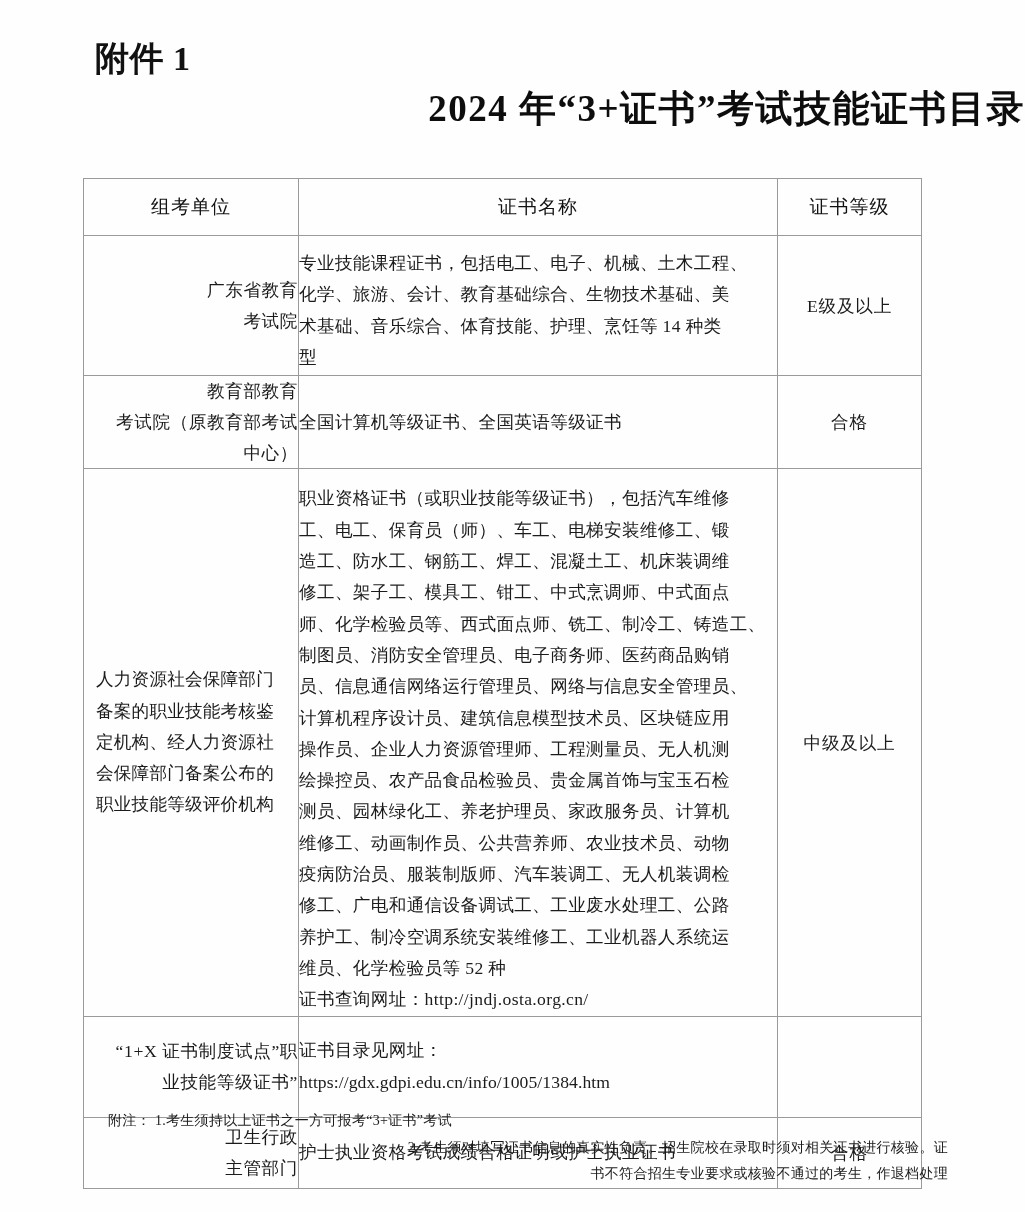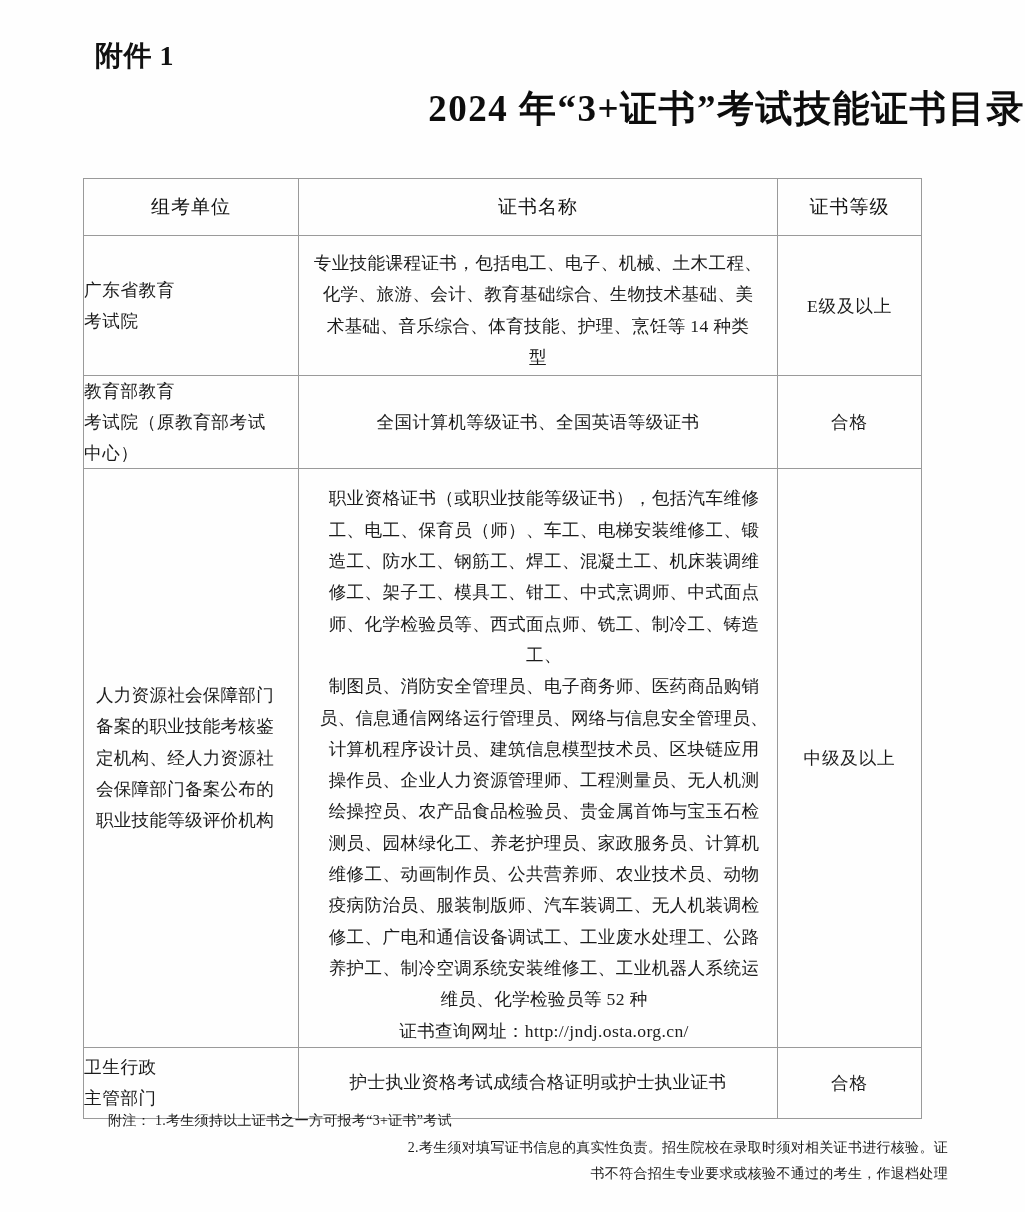--- a/index.html
+++ b/index.html
@@ -22,21 +22,21 @@
     position: absolute;
     inset: 0;
     background: #fefefe;
   }
 
   
   .attachment-label {
     position: absolute;
     left: 95px;
     top: 42px;
-    font-size: 28px;
+    font-size: 34px;
     font-weight: bold;
     letter-spacing: 0.5px;
     line-height: 1;
     color: #111;
     white-space: nowrap;
   }
 
   
   .doc-title {
     position: absolute;
@@ -78,33 +78,33 @@
   .hdr td {
     height: 56px;
     text-align: center;
     font-size: 19px;
     letter-spacing: 1px;
     color: #111;
   }
 
   
   .cell-unit {
-    text-align: left;
+    text-align: right;
     padding: 6px 10px;
     line-height: 1.75;
     letter-spacing: 0.6px;
   }
   .cell-unit.justify {
     text-align: left;
     padding: 6px 14px 6px 12px;
     line-height: 1.78;
     letter-spacing: 0.2px;
   }
   .cell-name {
-    text-align: center;
+    text-align: left;
     padding: 10px 12px 10px 14px;
     line-height: 1.78;
     letter-spacing: 0.35px;
   }
   .cell-level {
     text-align: center;
     letter-spacing: 0.8px;
     padding: 6px 4px;
   }
 
@@ -114,21 +114,21 @@
   .url { letter-spacing: 0.1px; }
 
   
   tr.r-head td { height: 56px; }
   tr.r1 td { height: 127px; }
   tr.r2 td { height: 90px; }
   tr.r3 td { height: 465px; }
   tr.r4 td { height: 100px; }
   tr.r5 td { height: 70px; }
 
-  tr.r3 .cell-name { vertical-align: top; padding-top: 14px; padding-left: 12px; }
+  tr.r3 .cell-name { vertical-align: top; padding-top: 14px; }
   tr.r3 .cell-unit { vertical-align: middle; }
   tr.r1 .cell-name { vertical-align: top; padding-top: 12px; }
   tr.r4 .cell-name { vertical-align: middle; }
 
   
   .notes {
     position: absolute;
     left: 108px;
     top: 1108px;
     width: 840px;
@@ -222,20 +222,31 @@
           <span class="line">疫病防治员、服装制版师、汽车装调工、无人机装调检</span>
           <span class="line">修工、广电和通信设备调试工、工业废水处理工、公路</span>
           <span class="line">养护工、制冷空调系统安装维修工、工业机器人系统运</span>
           <span class="line">维员、化学检验员等 52 种</span>
           <span class="line">证书查询网址：http://jndj.osta.org.cn/</span>
           <span class="line url"></span>
         </td>
         <td class="cell-level">中级及以上</td>
       </tr>
 
+      <tr class="r4">
+        <td class="cell-unit">
+          <span class="line">“1+X 证书制度试点”职</span>
+          <span class="line">业技能等级证书”</span>
+        </td>
+        <td class="cell-name">
+          <span class="line">证书目录见网址：</span>
+          <span class="line url">https://gdx.gdpi.edu.cn/info/1005/1384.htm</span>
+        </td>
+        <td class="cell-level"></td>
+      </tr>
 
       <tr class="r5">
         <td class="cell-unit">
           <span class="line">卫生行政</span>
           <span class="line">主管部门</span>
         </td>
         <td class="cell-name">
           <span class="line">护士执业资格考试成绩合格证明或护士执业证书</span>
         </td>
         <td class="cell-level">合格</td>

